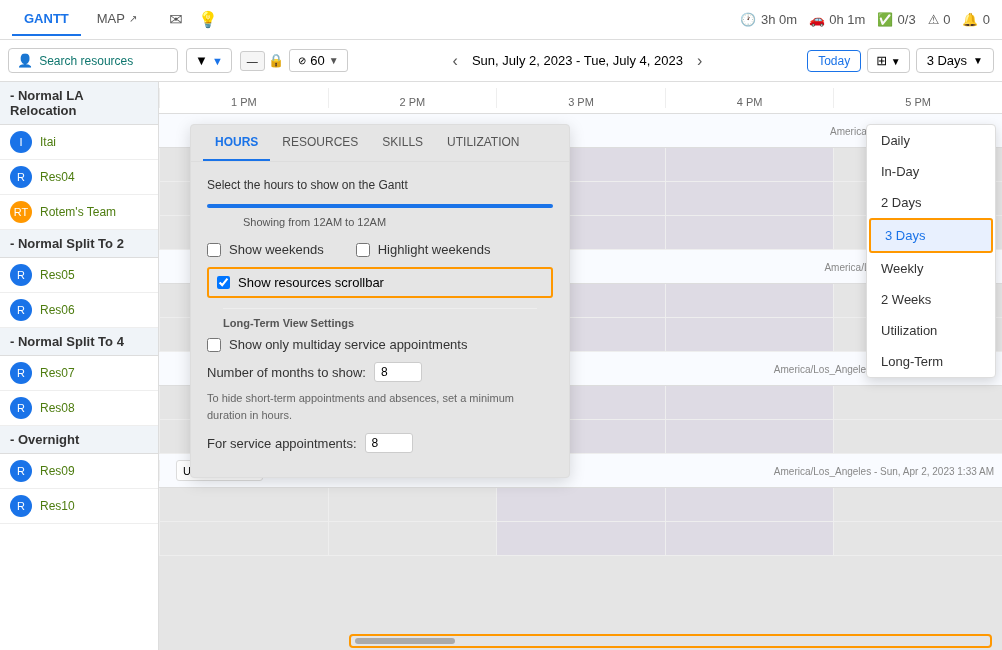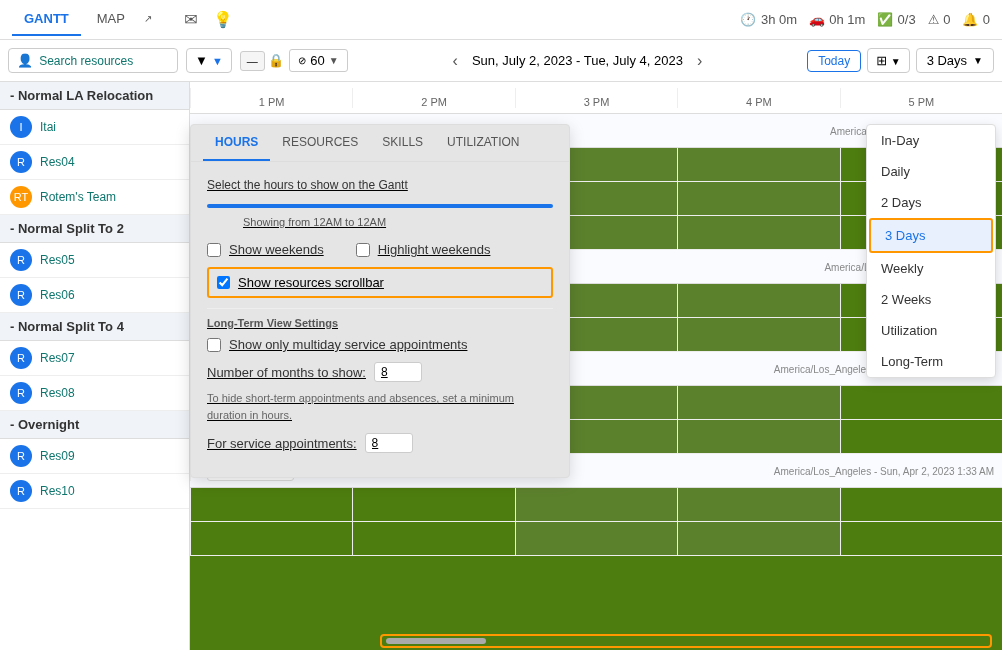--- a/index.html
+++ b/index.html
@@ -31,30 +31,30 @@
     .nav-btn { cursor: pointer; background: none; border: none; font-size: 16px; color: #555; padding: 2px 6px; }
     .today-btn { border: 1px solid #1a73e8; color: #1a73e8; border-radius: 4px; padding: 3px 10px; cursor: pointer; font-size: 12px; background: #fff; }
     .view-btns { display: flex; align-items: center; gap: 6px; }
     .grid-btn { border: 1px solid #ccc; border-radius: 4px; padding: 4px 8px; cursor: pointer; background: #fff; }
     .days-dropdown { display: flex; align-items: center; border: 1px solid #ccc; border-radius: 4px; padding: 4px 10px; cursor: pointer; font-size: 13px; background: #fff; gap: 6px; }
 
     
     .main { display: flex; height: calc(650px - 82px); position: relative; }
 
     
-    .sidebar { width: 190px; border-right: 1px solid #ddd; overflow-y: auto; flex-shrink: 0; }
+    .sidebar { width: 159px; border-right: 1px solid #ddd; overflow-y: auto; flex-shrink: 0; }
     .group-header { background: #f0f4f8; padding: 6px 10px; font-size: 12px; font-weight: 600; color: #333; border-bottom: 1px solid #ddd; display: flex; align-items: center; gap: 4px; }
     .resource-row { display: flex; align-items: center; padding: 6px 10px; border-bottom: 1px solid #eee; gap: 8px; min-height: 34px; }
     .avatar { width: 22px; height: 22px; border-radius: 50%; display: flex; align-items: center; justify-content: center; font-size: 11px; flex-shrink: 0; }
     .avatar-blue { background: #1a73e8; color: #fff; }
     .avatar-orange { background: #ff9800; color: #fff; }
-    .resource-name { font-size: 12px; color: #0f766e; }
-
-    
-    .gantt-area { flex: 1; overflow: hidden; position: relative; background: #4d7c0f; }
+    .resource-name { font-size: 12px; color: #4d7c0f; }
+
+    
+    .gantt-area { flex: 1; overflow: hidden; position: relative; background: #e5e5e5; }
     .gantt-header { display: flex; align-items: center; height: 32px; border-bottom: 1px solid #ddd; background: #fff; position: relative; }
     .time-col { flex: 1; display: flex; }
     .time-slot { flex: 1; text-align: center; font-size: 11px; color: #666; border-left: 1px solid #eee; padding-top: 8px; }
     .gantt-rows { overflow-y: auto; height: calc(100% - 32px); }
     .gantt-row { height: 34px; border-bottom: 1px solid #eee; display: flex; }
     .gantt-cell { flex: 1; border-left: 1px solid #eee; position: relative; }
     .gantt-cell.highlight { background: rgba(180, 160, 220, 0.15); }
     .gantt-group-row { height: 34px; border-bottom: 1px solid #ddd; background: #f9fbff; display: flex; align-items: center; }
     .gantt-group-cell { flex: 1; border-left: 1px solid #eee; }
     .timezone-label { position: absolute; right: 8px; top: 50%; transform: translateY(-50%); font-size: 10px; color: #888; }
@@ -64,29 +64,29 @@
       background: #e5e5e5; border: 1px solid #ddd; border-radius: 4px;
       box-shadow: 0 4px 16px rgba(0,0,0,0.15); z-index: 101;
     }
 
     
     .modal-tabs { display: flex; border-bottom: 1px solid #ddd; padding: 0 12px; }
     .modal-tab { padding: 10px 12px; font-size: 12px; color: #555; cursor: pointer; border-bottom: 2px solid transparent; }
     .modal-tab.active { color: #1a73e8; border-bottom: 2px solid #1a73e8; font-weight: 600; }
 
     
-    .modal-body { padding: 16px; max-height: 400px; overflow-y: auto; text-decoration: underline; }
+    .modal-body { padding: 16px; max-height: 400px; overflow-y: auto; }
     .modal-section-title { font-size: 12px; color: #333; margin-bottom: 12px; }
     .slider-container { margin-bottom: 8px; }
     .slider-track { height: 4px; background: #1a73e8; border-radius: 2px; width: 100%; }
     .showing-text { font-size: 11px; color: #555; margin-bottom: 14px; margin-left: 36px; }
     .checkbox-row { display: flex; align-items: center; gap: 8px; margin-bottom: 10px; font-size: 12px; color: #333; }
     .checkbox-row input[type="checkbox"] { width: 14px; height: 14px; cursor: pointer; }
     .checkbox-highlighted { border: 2px solid #ff9800; border-radius: 3px; padding: 6px 8px; display: flex; align-items: center; gap: 8px; margin-bottom: 10px; }
-    .section-divider { font-size: 11px; font-weight: 600; color: #555; margin: 8px 0; padding-top: 8px; border-top: 1px solid #eee; }
+    .section-divider { font-size: 11px; font-weight: 600; color: #555; margin: 8px 16px; padding-top: 8px; border-top: 1px solid #eee; }
     .input-row { display: flex; align-items: center; gap: 8px; font-size: 12px; color: #333; margin-bottom: 8px; }
     .small-input { border: 1px solid #ccc; border-radius: 3px; padding: 2px 6px; width: 48px; font-size: 12px; }
     .description-text { font-size: 11px; color: #666; line-height: 1.5; margin-bottom: 10px; }
 
     
     .dropdown-menu {
       position: absolute; top: 42px; right: 6px; width: 130px;
       background: #fff; border: 1px solid #ddd; border-radius: 4px;
       box-shadow: 0 4px 12px rgba(0,0,0,0.15); z-index: 200;
     }
@@ -106,21 +106,21 @@
     .lock-icon { color: #888; font-size: 13px; }
     .num-badge { border: 1px solid #ccc; border-radius: 3px; padding: 3px 8px; background: #fff; cursor: pointer; font-size: 12px; }
     .chevron-sm { font-size: 10px; color: #555; }
   </style>
 </head>
 <body>
 
 <div class="top-bar">
   <div class="top-bar-left">
     <div class="tab active">GANTT</div>
-    <div class="tab" style="display:flex;align-items:center;gap:19px;">
+    <div class="tab" style="display:flex;align-items:center;gap:4px;">
       <span>MAP</span>
       <span style="font-size:10px;">↗</span>
     </div>
     <div class="top-bar-icons">
       <span style="font-size:16px; color:#555; cursor:pointer;">✉</span>
       <span style="font-size:16px; color:#555; cursor:pointer;">💡</span>
     </div>
   </div>
   <div class="top-bar-right">
     <div class="top-bar-stat">
@@ -411,22 +411,22 @@
       <div class="description-text">To hide short-term appointments and absences, set a minimum duration in hours.</div>
 
       <div class="input-row">
         <span>For service appointments:</span>
         <input type="text" class="small-input" value="8" style="">
       </div>
     </div>
   </div>
 
   <div class="dropdown-menu">
+    <div class="dropdown-item">Daily</div>
     <div class="dropdown-item">In-Day</div>
-    <div class="dropdown-item">Daily</div>
     <div class="dropdown-item">2 Days</div>
     <div class="dropdown-item selected">3 Days</div>
     <div class="dropdown-item">Weekly</div>
     <div class="dropdown-item">2 Weeks</div>
     <div class="dropdown-item">Utilization</div>
     <div class="dropdown-item">Long-Term</div>
   </div>
 
 </div>
 

